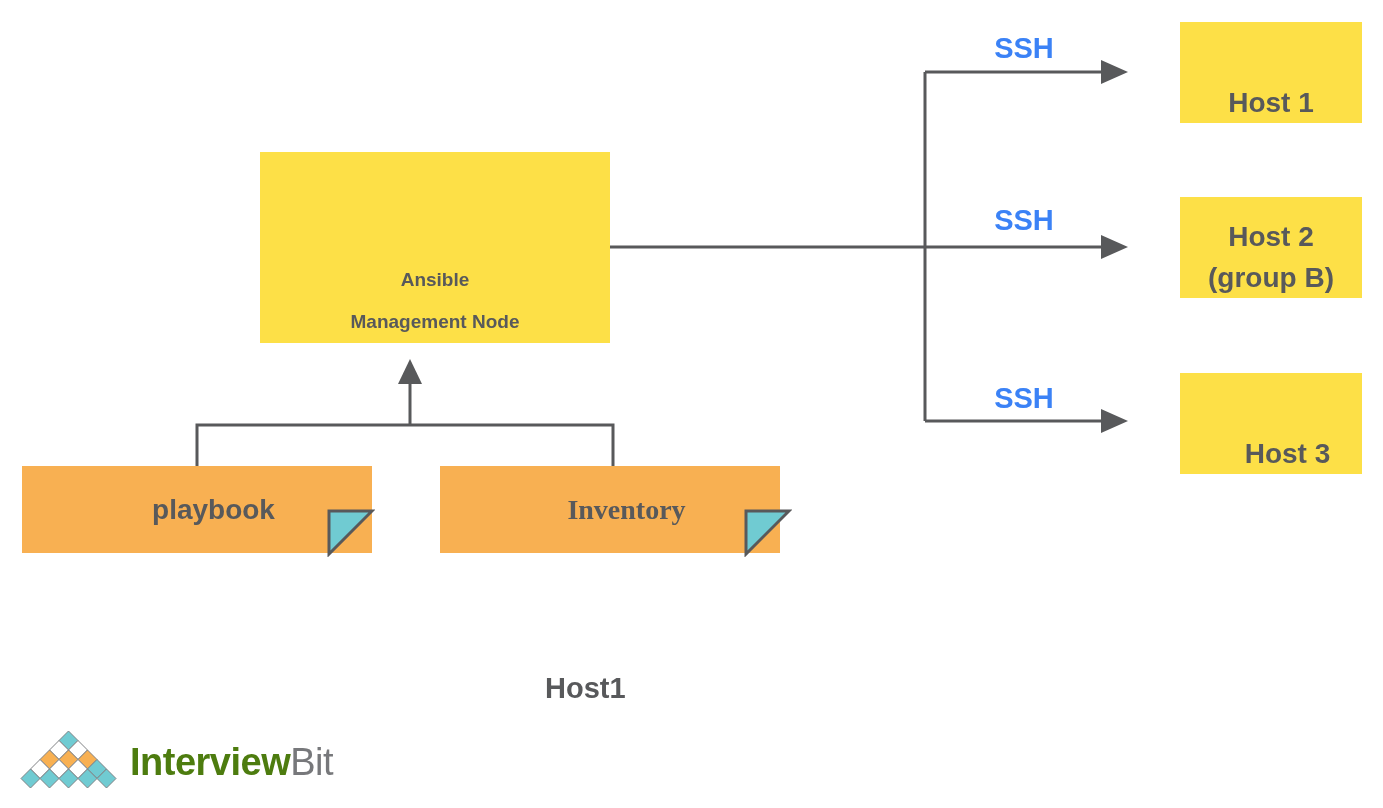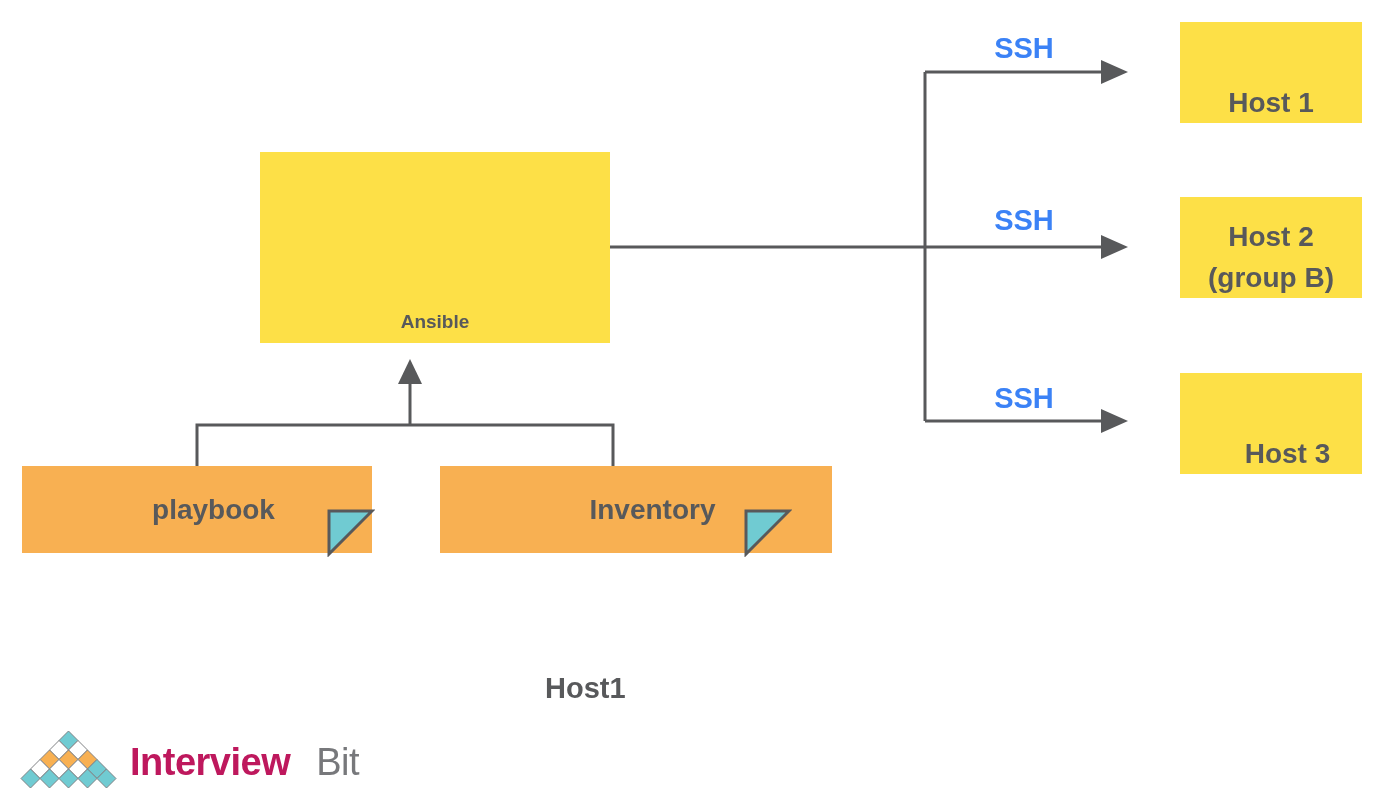--- a/index.html
+++ b/index.html
@@ -58,21 +58,21 @@
   .ssh-1 { top: 32px; }
   .ssh-2 { top: 204px; }
   .ssh-3 { top: 382px; }
   .file-box {
     top: 466px;
     height: 87px;
     font-size: 28px;
     padding-left: 33px;
   }
   .file-playbook { left: 22px; width: 350px; }
-  .file-inventory { left: 440px; width: 392px; }
+  .file-inventory { left: 440px; width: 340px; font-family: Liberation Serif, serif; }
   .fold {
     position: absolute;
     width: 48px; height: 48px;
     top: 509px;
     pointer-events: none;
   }
   .fold-playbook { left: 327px; }
   .fold-inventory { left: 744px; }
   .inventory-listing {
     position: absolute;
@@ -89,22 +89,22 @@
     display: flex;
     align-items: center;
   }
   .logo-pyramid { width: 100px; height: 62px; display: block; }
   .logo-text {
     margin-left: 10px;
     font-size: 38px;
     letter-spacing: -0.5px;
     white-space: nowrap;
   }
-  .logo-text .primary { font-weight: bold; color: #be185d; }
-  .logo-text .secondary { font-weight: normal; color: #77787B; margin-left: 26px; }
+  .logo-text .primary { font-weight: bold; color: #4d7c0f; }
+  .logo-text .secondary { font-weight: normal; color: #77787B; }
 </style>
 </head>
 <body>
 
 <div class="canvas">
 
   <svg class="connectors" viewBox="0 0 1383 808" xmlns="http://www.w3.org/2000/svg">
 
     <line x1="590" y1="247" x2="1104" y2="247" stroke="#58595B" stroke-width="3"></line>
 
@@ -118,20 +118,21 @@
     <polygon points="1128,247 1101,235 1101,259" fill="#58595B"></polygon>
     <polygon points="1128,421 1101,409 1101,433" fill="#58595B"></polygon>
 
     <polyline points="197,466 197,425 613,425 613,466" fill="none" stroke="#58595B" stroke-width="3"></polyline>
     <line x1="410" y1="425" x2="410" y2="380" stroke="#58595B" stroke-width="3"></line>
     <polygon points="410,359 398,384 422,384" fill="#58595B"></polygon>
   </svg>
 
   <div class="box teal-box mgmt-box">
     <div>Ansible</div>
+    <div>Management Node</div>
   </div>
 
   <div class="ssh-label ssh-1">SSH</div>
   <div class="ssh-label ssh-2">SSH</div>
   <div class="ssh-label ssh-3">SSH</div>
 
   <div class="box teal-box host-box host-1">
     <div>Host 1</div>
   </div>
   <div class="box teal-box host-box host-2">

